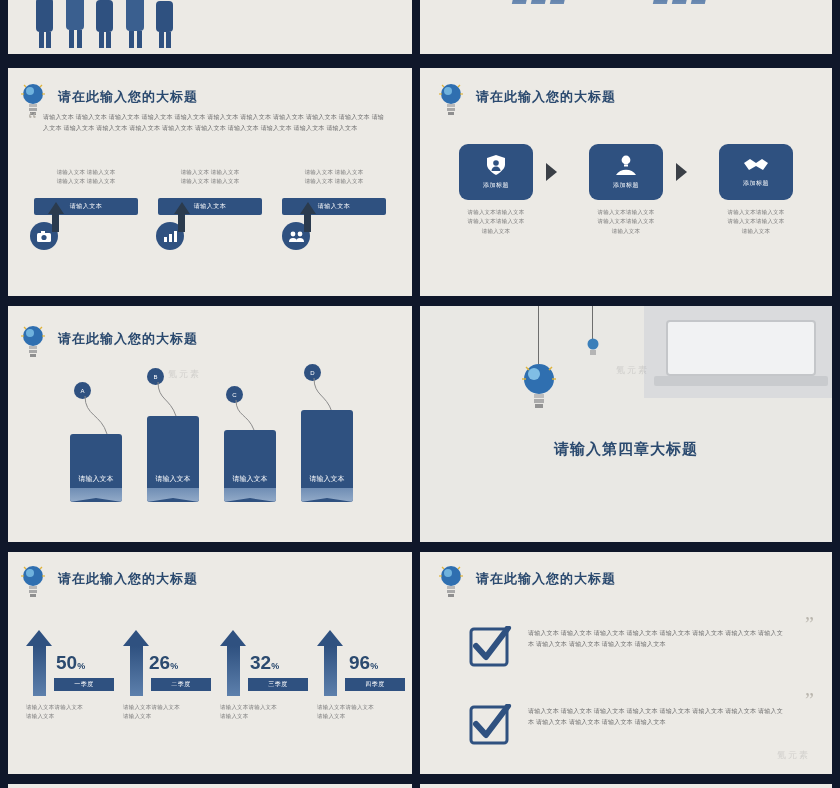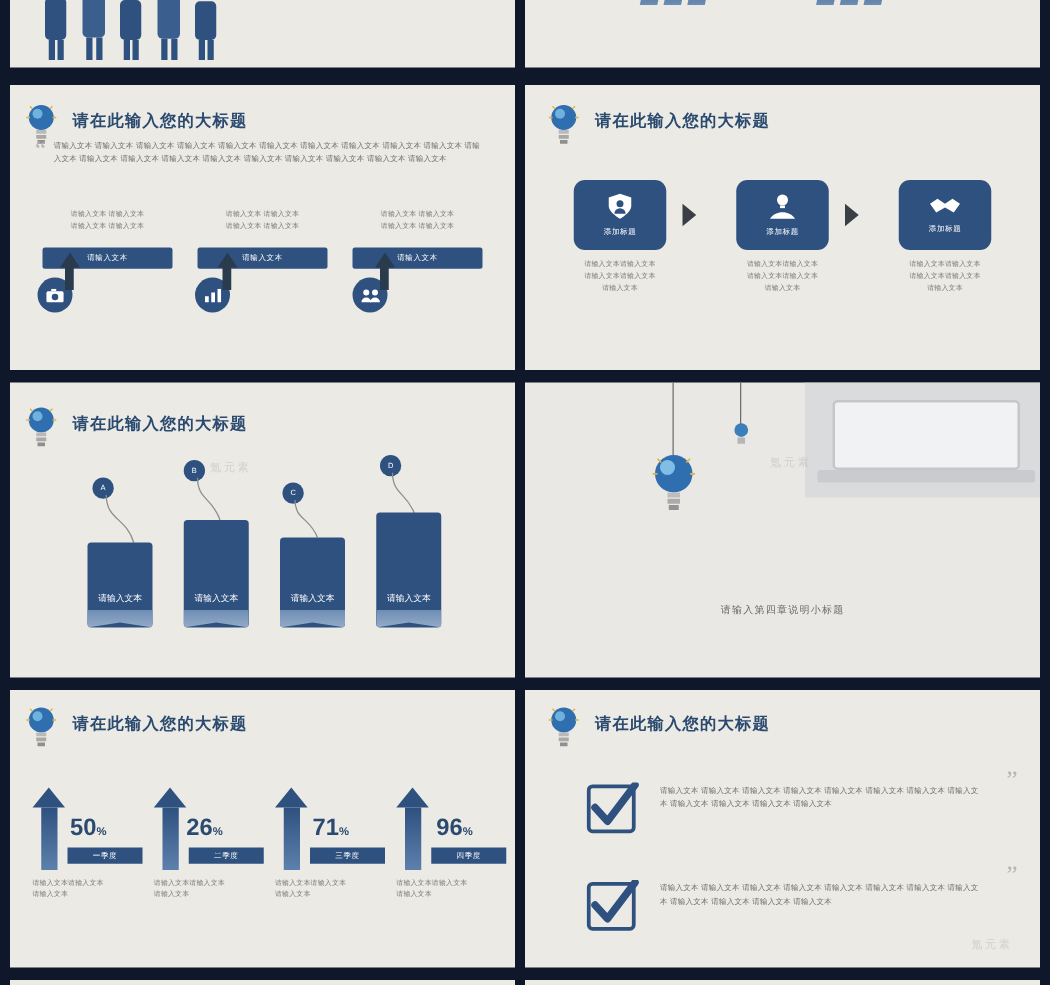--- a/index.html
+++ b/index.html
@@ -393,21 +393,21 @@
       <g stroke="#e0b33a" stroke-width="1.4">
         <line x1="0" y1="17" x2="4" y2="17"></line>
           <line x1="30" y1="17" x2="34" y2="17"></line>
         <line x1="4" y1="5" x2="7" y2="8"></line>
           <line x1="30" y1="5" x2="27" y2="8"></line>
       </g>
     </svg>
 
     <div class="wm" style="left:196px;top:58px;">氪元素</div>
 
-    <div style="position:absolute;left:0;right:0;top:176px;text-align:center;color:#6a6a6a;font-size:8px;letter-spacing:1px;">请输入第四章说明小标题</div>
+    <div style="position:absolute;left:0;right:0;top:134px;text-align:center;color:#2b4a6f;font-size:15px;font-weight:bold;letter-spacing:1px;">请输入第四章大标题</div>
   </div>
 
   <div class="slide" style="left:8px; top:552px; width:404px; height:222px;">
     <svg class="bulb" style="left:12px;top:12px;" viewBox="0 0 26 34">
       <circle cx="13" cy="12" r="10" fill="#2f6fb0"></circle>
       <circle cx="10" cy="9" r="4" fill="#7fc3e8" opacity=".8"></circle>
       <rect x="9" y="22" width="8" height="3" fill="#b9b9b9"></rect>
       <rect x="9" y="26" width="8" height="3" fill="#a8a8a8"></rect>
       <rect x="10" y="30" width="6" height="3" fill="#8f8f8f"></rect>
       <g stroke="#e0b33a" stroke-width="1.2">
@@ -451,21 +451,21 @@
 请输入文本</div>
     </div>
 
     <div style="position:absolute;left:212px;top:78px;width:92px;">
       <div style="display:flex;align-items:flex-end;gap:4px;">
         <div style="width:26px;">
           <div class="arrow-up"></div>
           <div class="arrow-stem" style="height:50px;"></div>
         </div>
         <div style="display:flex;align-items:baseline;padding-bottom:22px;">
-          <span class="pct-num">71</span>
+          <span class="pct-num">32</span>
           <span class="pct-sym">%</span>
         </div>
       </div>
       <div class="qlabel" style="width:60px;margin-left:28px;margin-top:-18px;">三季度</div>
       <div class="tiny" style="margin-top:12px;white-space:pre-line;">请输入文本请输入文本
 请输入文本</div>
     </div>
 
     <div style="position:absolute;left:309px;top:78px;width:92px;">
       <div style="display:flex;align-items:flex-end;gap:6px;">

